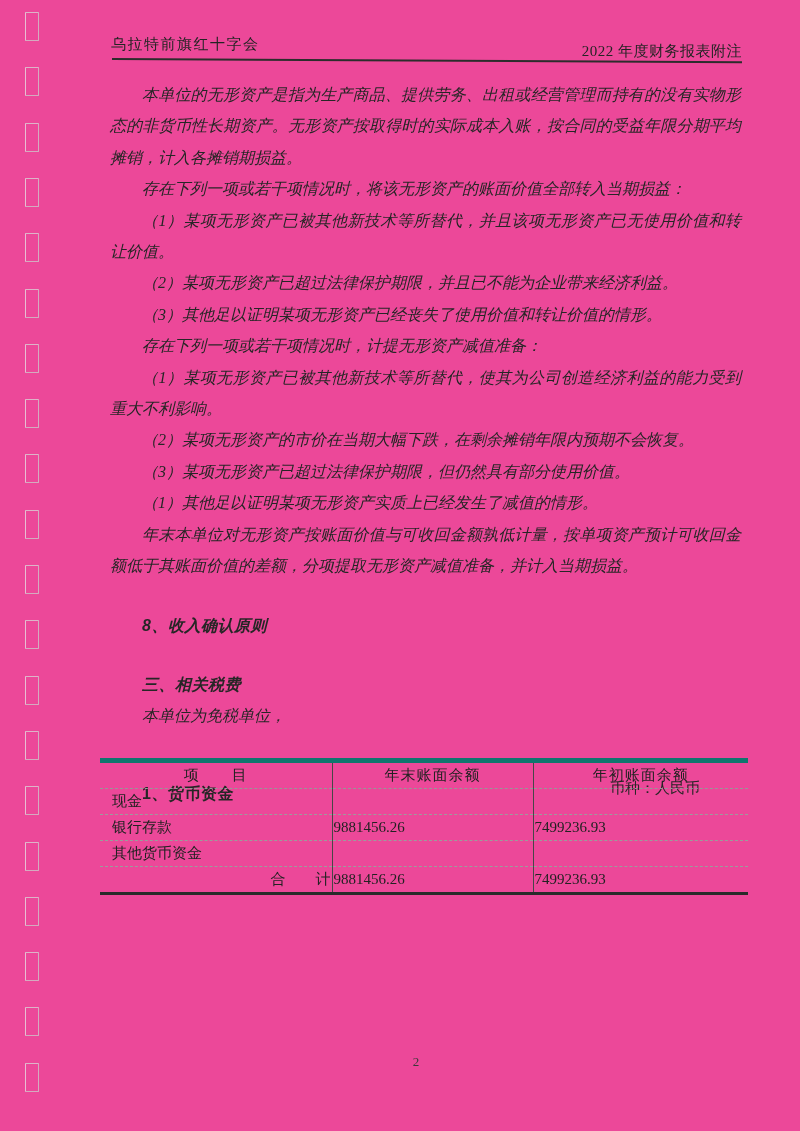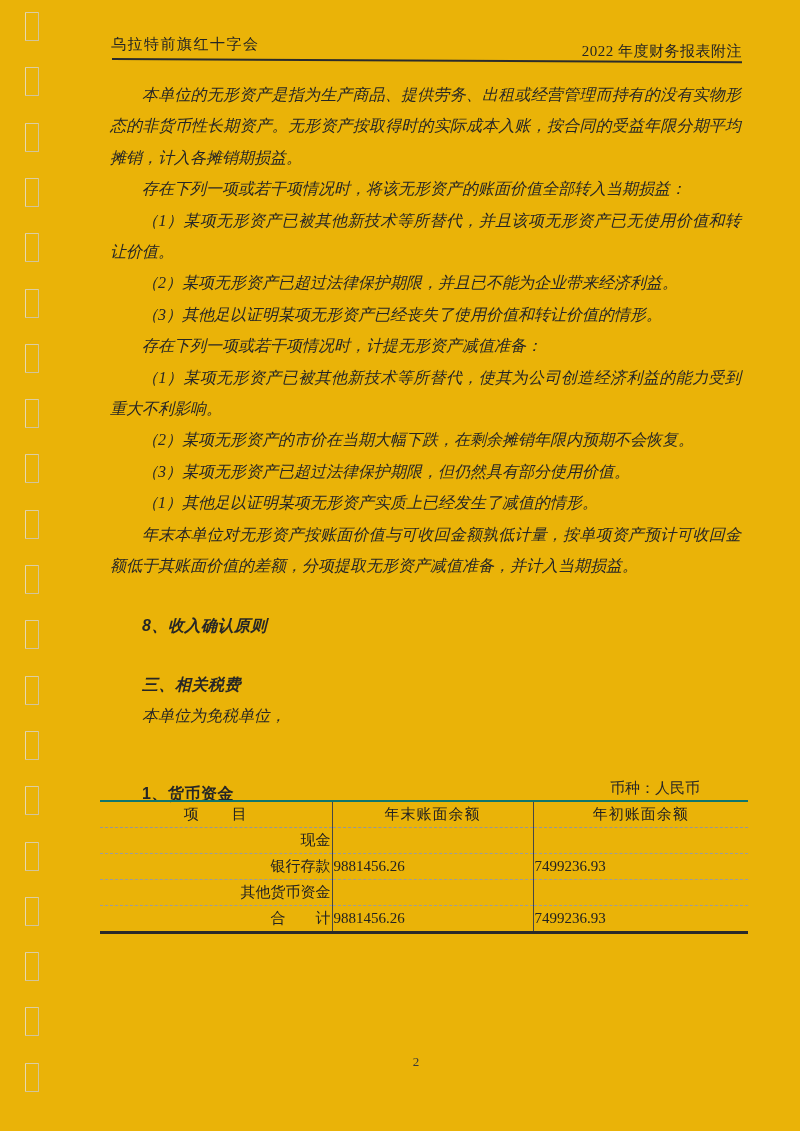--- a/index.html
+++ b/index.html
@@ -1,20 +1,20 @@
 <!DOCTYPE html>
 <html><head>
 <meta charset="utf-8">
 <style>
   html, body { margin:0; padding:0; background:#e9e9e9; }
   .page {
     position:relative;
     width:800px; height:1131px;
     margin:0 auto;
-    background:#eab308;
+    background:#ec4899;
     font-family:"Liberation Serif","DejaVu Serif",serif;
     color:#262626;
     overflow:hidden;
   }
 
   
   .artifact {
     position:absolute; left:25px; width:12px; height:27px;
     border:1px solid #cccccc; border-left-color:#e6e6e6; border-top-color:#d8d8d8;
     border-radius:1px; opacity:.75;
@@ -49,33 +49,33 @@
   .section-row { position:absolute; left:110px; top:770px; width:631px; height:31px; line-height:31px; }
   .section-title {
     position:absolute; left:0; top:0; text-indent:2em;
     font-family:"Liberation Sans","DejaVu Sans",sans-serif;
     font-weight:bold; font-size:16px; letter-spacing:.5px;margin-top:8px;
   }
   .currency-label { position:absolute; right:41px; top:3px; font-size:15px; }
 
   
   .money-table {
-    position:absolute; left:100px; top:800px;
+    position:absolute; left:100px; top:758px;
     border-collapse:collapse; table-layout:fixed;
     font-size:15px; color:#222;
-    border-top:2px solid #0f766e; border-bottom:3px solid #2a2a2a;
+    border-top:5px solid #0f766e; border-bottom:3px solid #2a2a2a;
   }
   .money-table th {
     font-weight:normal; height:23px; text-align:center;
     border-bottom:1px dashed #979797; letter-spacing:1px;
   }
   .money-table td { height:23px; }
   .money-table th + th, .money-table td + td { border-left:1px solid #474747; }
   .money-table tbody tr + tr td { border-top:1px dashed #9c9c9c; }
-  .money-table td.c0 { text-align:right; padding-left:12px; }
+  .money-table td.c0 { text-align:left; padding-left:12px; }
   .money-table td.c1, .money-table td.c2 { text-align:left; }
   .money-table tr.total-row td.c0 { text-align:right; padding-left:0; }
 
   
   .page-number {
     position:absolute; left:408px; top:1054px; width:16px;
     font-size:13px; text-align:center; color:#3a3a3a;
   }
 </style>
 </head>

